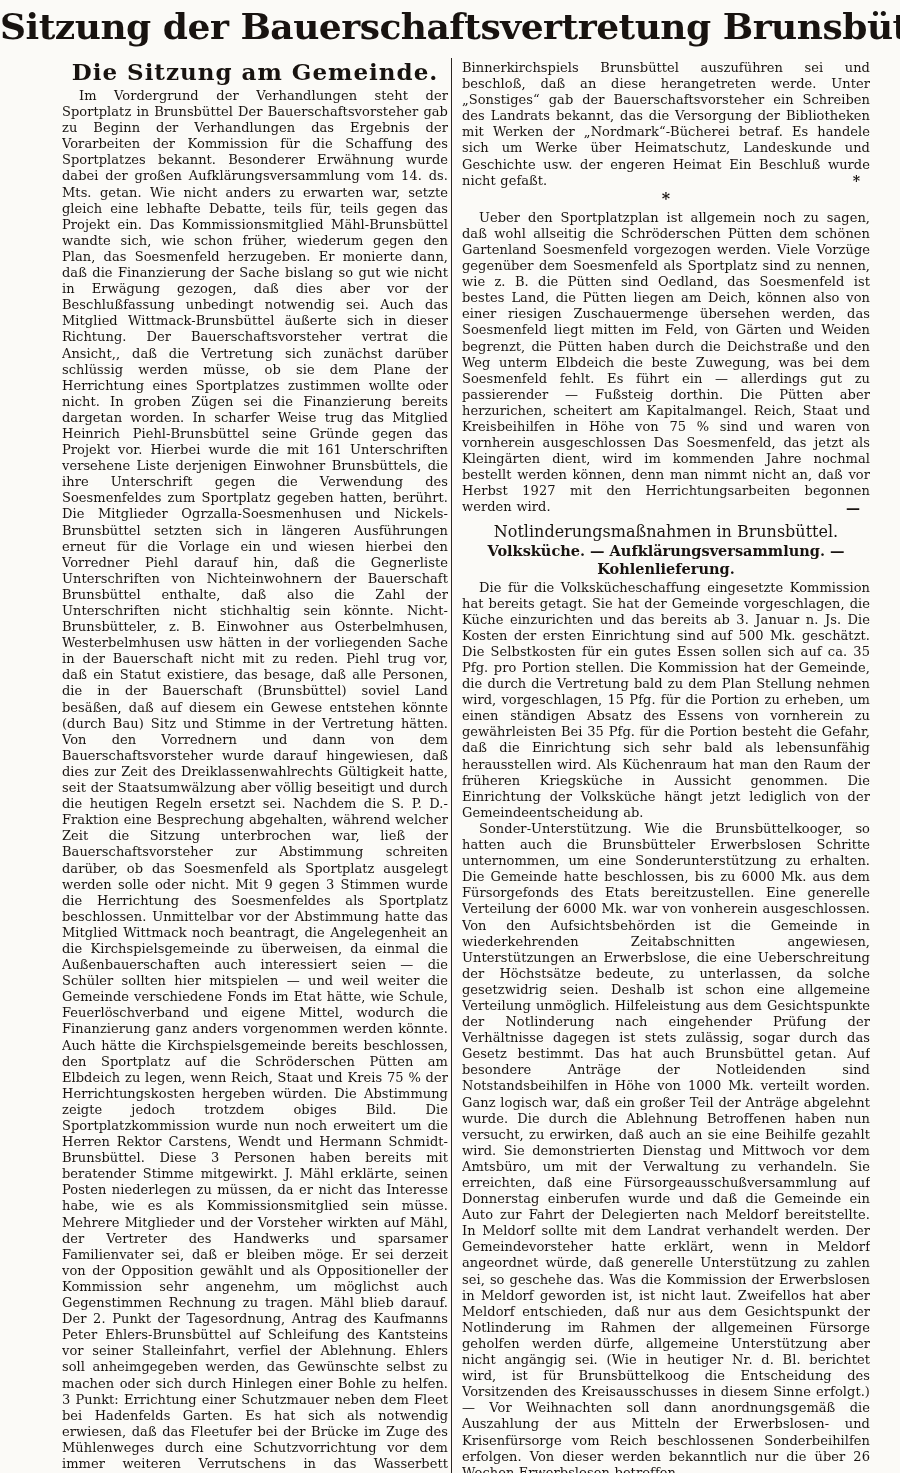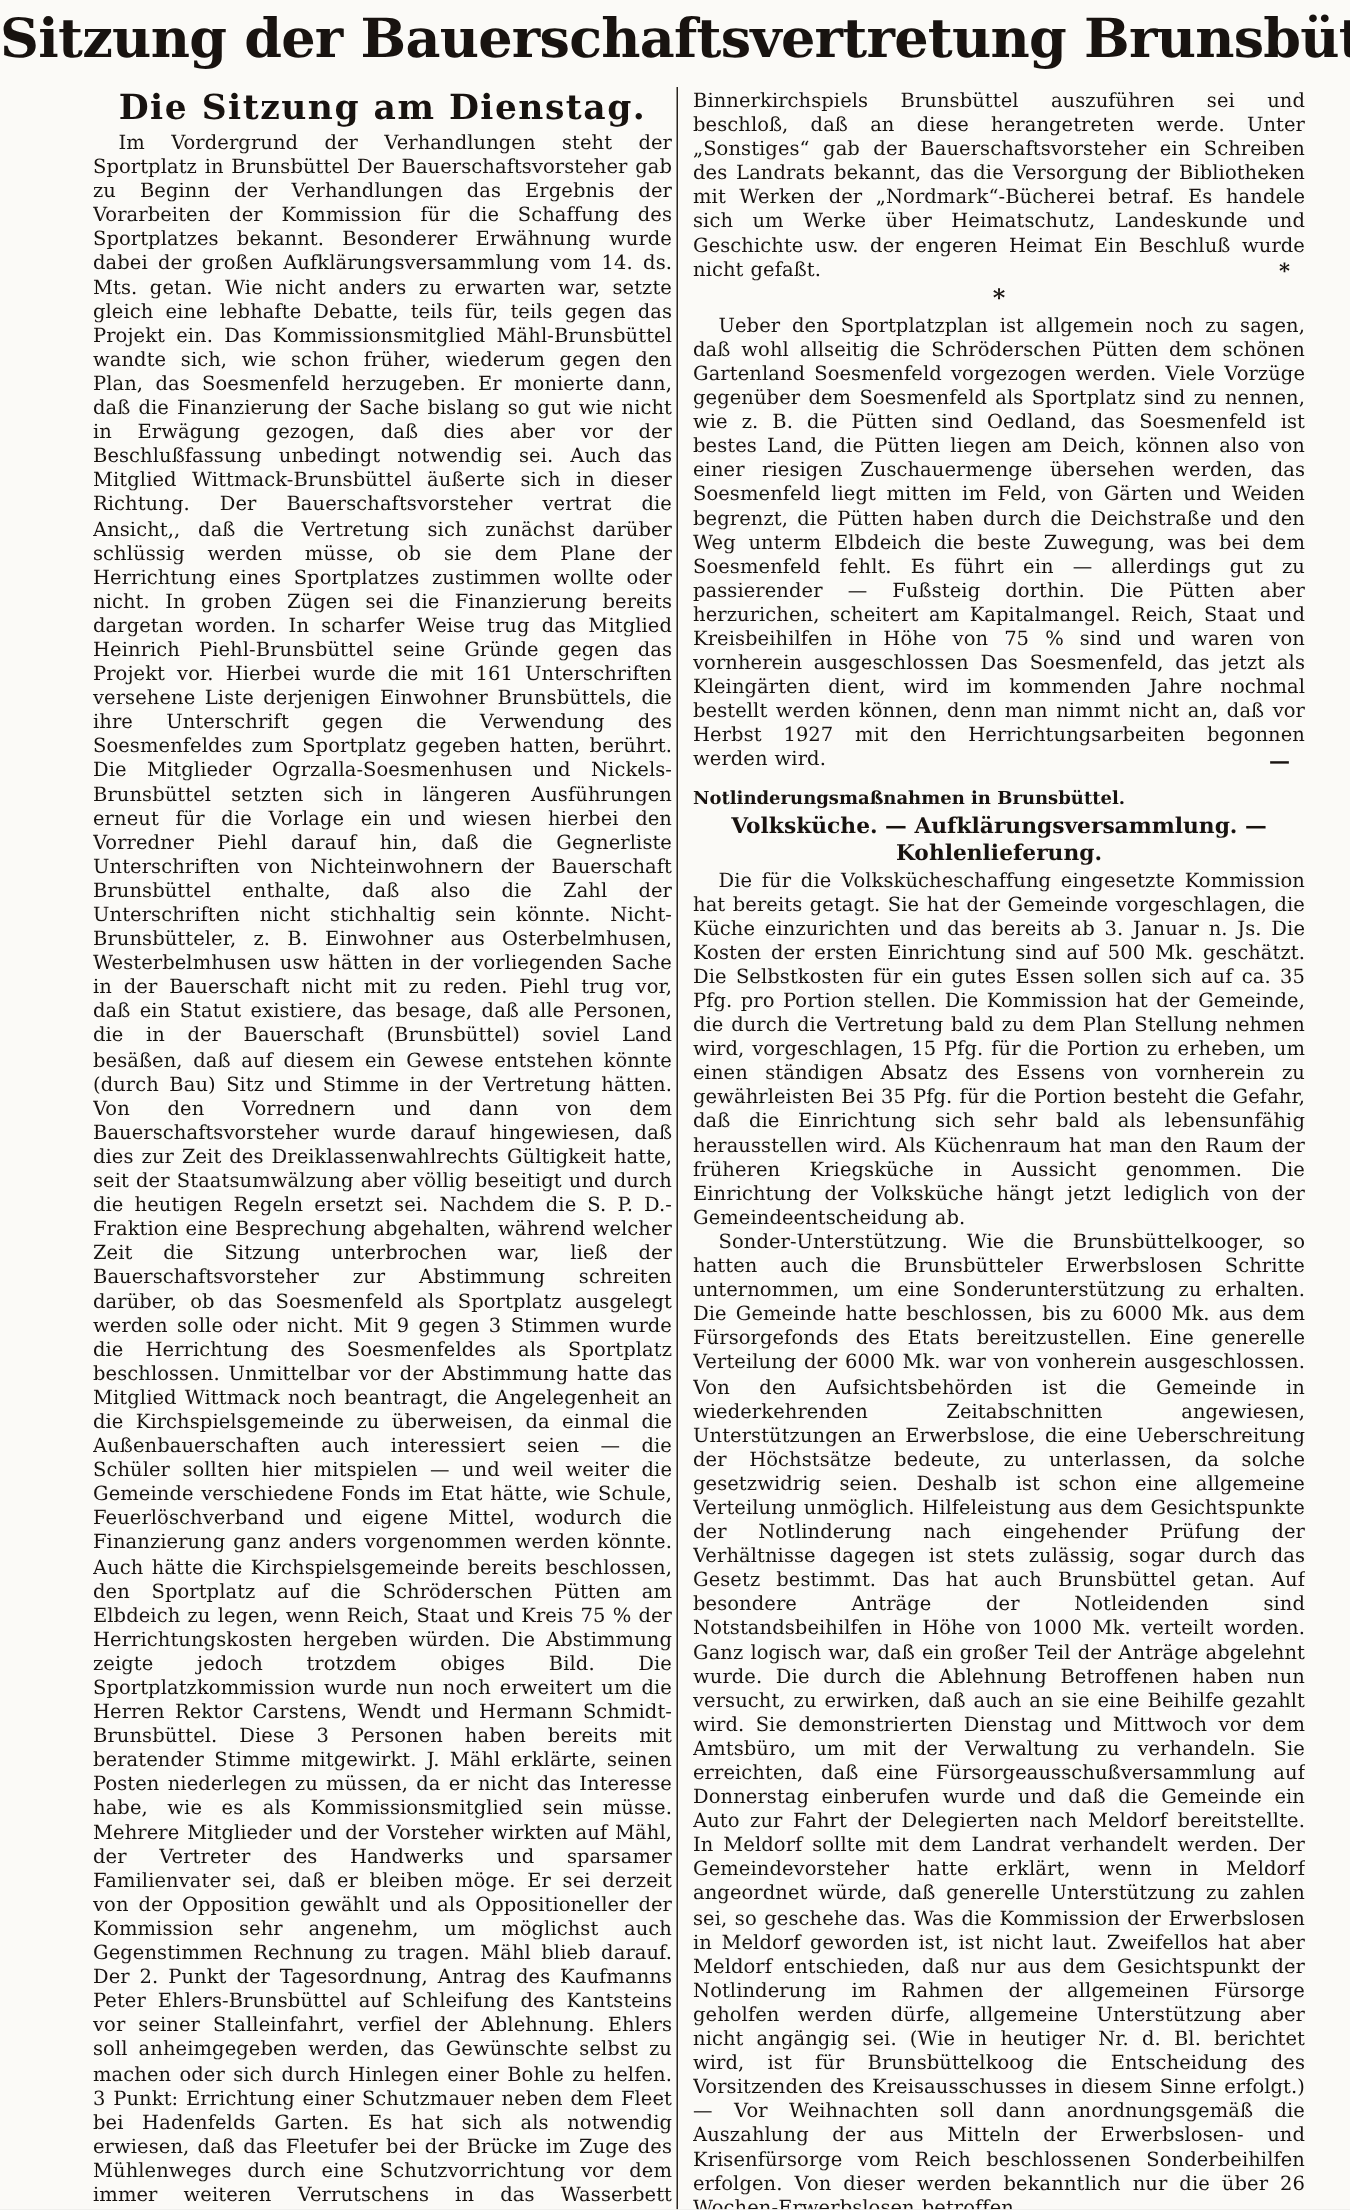--- a/index.html
+++ b/index.html
@@ -84,23 +84,23 @@
   }
   .separator-star {
     text-align: center;
     font-size: 16px;
     font-weight: 700;
     line-height: 16px;
     margin: 2px 0 3px 0;
   }
   .section-heading {
     margin: 6px 0 0 0;
-    text-align: left;
-    font-size: 12px;
-    font-weight: 700;
+    text-align: center;
+    font-size: 16px;
+    font-weight: 400;
     line-height: 20px;
   }
   .section-subheading {
     margin: 0 0 2px 0;
     text-align: center;
     font-size: 14.5px;
     font-weight: 700;
     line-height: 18px;
   }
   .lead-in { font-weight: 400; }
@@ -108,21 +108,21 @@
 </head>
 <body>
 
 <div class="page">
 
   <h1 class="headline">Sitzung der Bauerschaftsvertretung Brunsbüttel.</h1>
 
   <div class="columns">
 
     <div class="col col-left">
-      <h2 class="col-heading">Die Sitzung am Dienstag.</h2>
+      <h2 class="col-heading">Die Sitzung am Gemeinde.</h2>
       <p class="body-par indent">Im Vordergrund der Verhandlungen steht der Sportplatz in Brunsbüttel  Der Bauerschaftsvorsteher gab zu Beginn der Verhandlungen das Ergebnis der Vorarbeiten der Kommission für die Schaffung des Sportplatzes bekannt.  Besonderer Erwähnung wurde dabei der großen Aufklärungsversammlung vom 14. ds. Mts. getan.  Wie nicht anders zu erwarten war, setzte gleich eine lebhafte Debatte, teils für, teils gegen das Projekt ein.  Das Kommissionsmitglied Mähl-Brunsbüttel wandte sich, wie schon früher, wiederum gegen den Plan, das Soesmenfeld herzugeben.  Er monierte dann, daß die Finanzierung der Sache bislang so gut wie nicht in Erwägung gezogen, daß dies aber vor der Beschlußfassung unbedingt notwendig sei.  Auch das Mitglied Wittmack-Brunsbüttel äußerte sich in dieser Richtung.  Der Bauerschaftsvorsteher vertrat die Ansicht,, daß die Vertretung sich zunächst darüber schlüssig werden müsse, ob sie dem Plane der Herrichtung eines Sportplatzes zustimmen wollte oder nicht.  In groben Zügen sei die Finanzierung bereits dargetan worden.  In scharfer Weise trug das Mitglied Heinrich Piehl-Brunsbüttel seine Gründe gegen das Projekt vor.  Hierbei wurde die mit 161 Unterschriften versehene Liste derjenigen Einwohner Brunsbüttels, die ihre Unterschrift gegen die Verwendung des Soesmenfeldes zum Sportplatz gegeben hatten, berührt.  Die Mitglieder Ogrzalla-Soesmenhusen und Nickels-Brunsbüttel setzten sich in längeren Ausführungen erneut für die Vorlage ein und wiesen hierbei den Vorredner Piehl darauf hin, daß die Gegnerliste Unterschriften von Nichteinwohnern der Bauerschaft Brunsbüttel enthalte, daß also die Zahl der Unterschriften nicht stichhaltig sein könnte.  Nicht-Brunsbütteler, z. B. Einwohner aus Osterbelmhusen, Westerbelmhusen usw hätten in der vorliegenden Sache in der Bauerschaft nicht mit zu reden. Piehl trug vor, daß ein Statut existiere, das besage, daß alle Personen, die in der Bauerschaft (Brunsbüttel) soviel Land besäßen, daß auf diesem ein Gewese entstehen könnte (durch Bau) Sitz und Stimme in der Vertretung hätten. Von den Vorrednern und dann von dem Bauerschaftsvorsteher wurde darauf hingewiesen, daß dies zur Zeit des Dreiklassenwahlrechts Gültigkeit hatte, seit der Staatsumwälzung aber völlig beseitigt und durch die heutigen Regeln ersetzt sei.  Nachdem die S. P. D.-Fraktion eine Besprechung abgehalten, während welcher Zeit die Sitzung unterbrochen war, ließ der Bauerschaftsvorsteher zur Abstimmung schreiten darüber, ob das Soesmenfeld als Sportplatz ausgelegt werden solle oder nicht.  Mit 9 gegen 3 Stimmen wurde die Herrichtung des Soesmenfeldes als Sportplatz beschlossen.  Unmittelbar vor der Abstimmung hatte das Mitglied Wittmack noch beantragt, die Angelegenheit an die Kirchspielsgemeinde zu überweisen, da einmal die Außenbauerschaften auch interessiert seien — die Schüler sollten hier mitspielen — und weil weiter die Gemeinde verschiedene Fonds im Etat hätte, wie Schule, Feuerlöschverband und eigene Mittel, wodurch die Finanzierung ganz anders vorgenommen werden könnte.  Auch hätte die Kirchspielsgemeinde bereits beschlossen, den Sportplatz auf die Schröderschen Pütten am Elbdeich zu legen, wenn Reich, Staat und Kreis 75 % der Herrichtungskosten hergeben würden.  Die Abstimmung zeigte jedoch trotzdem obiges Bild.  Die Sportplatzkommission wurde nun noch erweitert um die Herren Rektor Carstens, Wendt und Hermann Schmidt-Brunsbüttel.  Diese 3 Personen haben bereits mit beratender Stimme mitgewirkt. J. Mähl erklärte, seinen Posten niederlegen zu müssen, da er nicht das Interesse habe, wie es als Kommissionsmitglied sein müsse.  Mehrere Mitglieder und der Vorsteher wirkten auf Mähl, der Vertreter des Handwerks und sparsamer Familienvater sei, daß er bleiben möge.  Er sei derzeit von der Opposition gewählt und als Oppositioneller der Kommission sehr angenehm, um möglichst auch Gegenstimmen Rechnung zu tragen.  Mähl blieb darauf.  Der 2. Punkt der Tagesordnung, Antrag des Kaufmanns Peter Ehlers-Brunsbüttel auf Schleifung des Kantsteins vor seiner Stalleinfahrt, verfiel der Ablehnung.  Ehlers soll anheimgegeben werden, das Gewünschte selbst zu machen oder sich durch Hinlegen einer Bohle zu helfen.  3 Punkt: Errichtung einer Schutzmauer neben dem Fleet bei Hadenfelds Garten.  Es hat sich als notwendig erwiesen, daß das Fleetufer bei der Brücke im Zuge des Mühlenweges durch eine Schutzvorrichtung vor dem immer weiteren Verrutschens in das Wasserbett geschützt werden müsse.  Es würde eine Mauer von etwa 4 Meter Länge zu ziehen sein.  Die Vertretung vertrat den Standpunkt, daß die besagte Arbeit von der kombinierten Schleuseinigung des</p>
     </div>
 
     <div class="divider"></div>
 
     <div class="col col-right">
 
       <p class="body-par">Binnerkirchspiels Brunsbüttel auszuführen sei und beschloß, daß an diese herangetreten werde.  Unter „Sonstiges“ gab der Bauerschaftsvorsteher ein Schreiben des Landrats bekannt, das die Versorgung der Bibliotheken mit Werken der „Nordmark“-Bücherei betraf.  Es handele sich um Werke über Heimatschutz, Landeskunde und Geschichte usw. der engeren Heimat  Ein Beschluß wurde nicht gefaßt.</p>
 
       <div class="line-end-mark">*</div>

